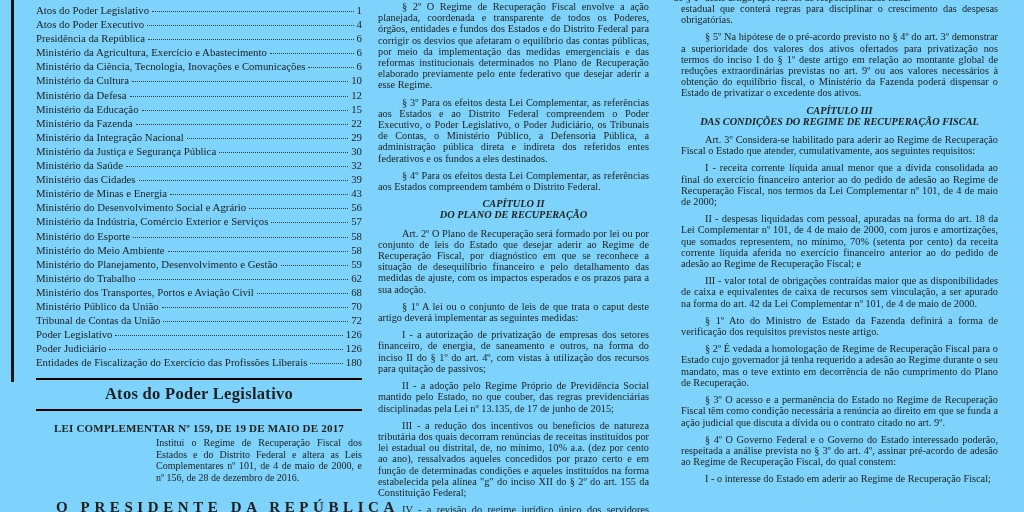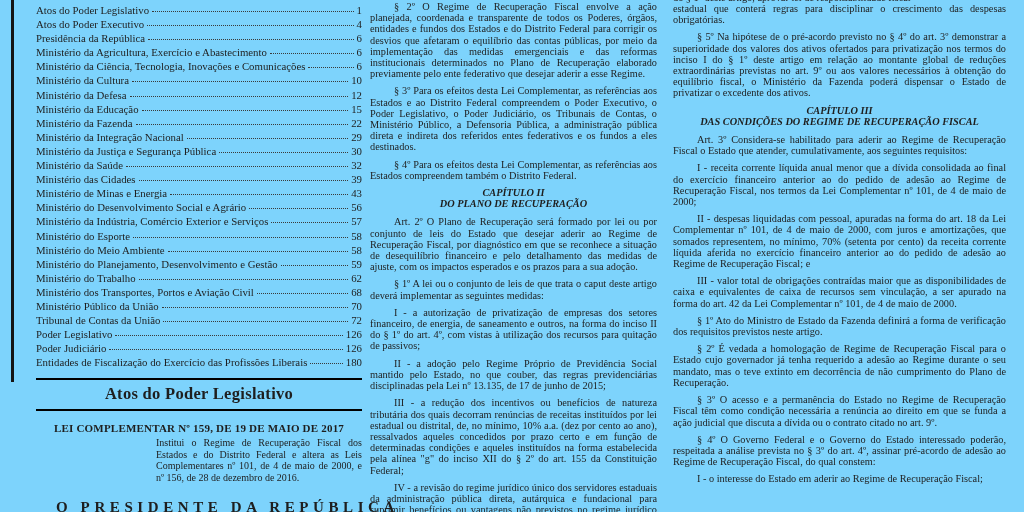--- a/index.html
+++ b/index.html
@@ -25,21 +25,21 @@
 
   .law-title{margin-top:11px;text-align:center;font-weight:bold;font-size:11px;letter-spacing:.2px;}
   .ementa{margin:3px 0 0 120px;width:206px;text-align:justify;font-size:10px;line-height:11.4px;}
   .president{margin-top:16px;font-weight:bold;font-size:15px;letter-spacing:4.6px;text-indent:20px;white-space:nowrap;}
   .enact{margin:1px 0 0;font-size:10.3px;line-height:11.4px;text-indent:22px;text-align:justify;}
 
   
   .textcol{position:absolute;font-size:10.3px;line-height:11.2px;text-align:justify;}
   .col2{left:370px;top:1px;width:287px;}
   .col3{left:673px;top:0;width:333px;}
-  .textcol p{margin:0 0 6px;text-indent:24px;}
+  .textcol p{margin:0 8px 6px;text-indent:24px;}
   .textcol p.noindent{text-indent:0;}
   .chapter{margin:1px 0 7px;text-align:center;font-weight:bold;font-style:italic;}
   .clipped-line{position:absolute;top:-8px;left:0;white-space:nowrap;}
   .col3-blocks{padding-top:3px;}
 </style>
 </head>
 <body>
 
 <div class="page">
   <div class="vbar"></div>

